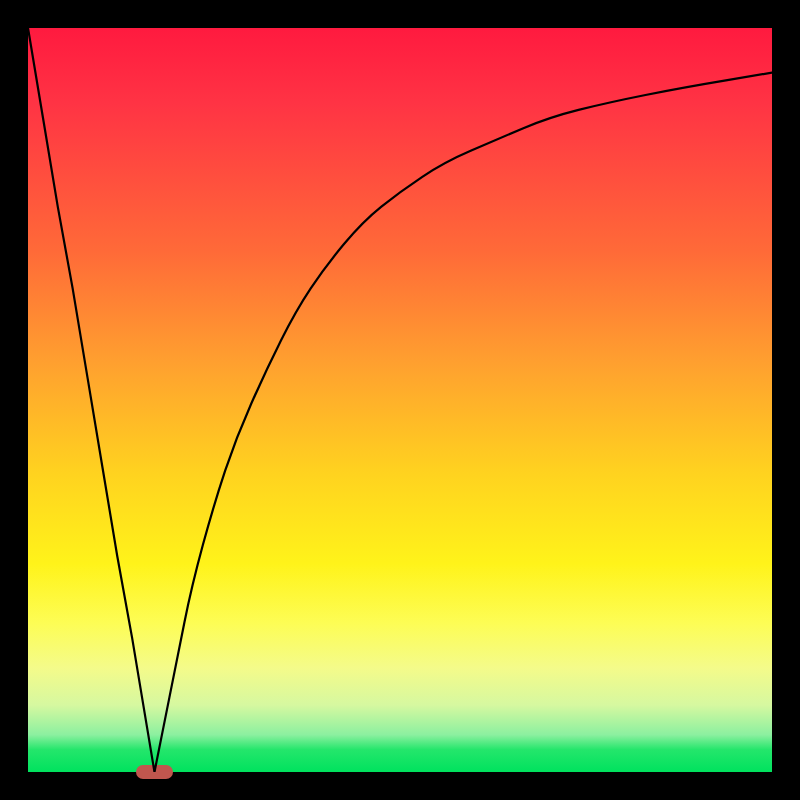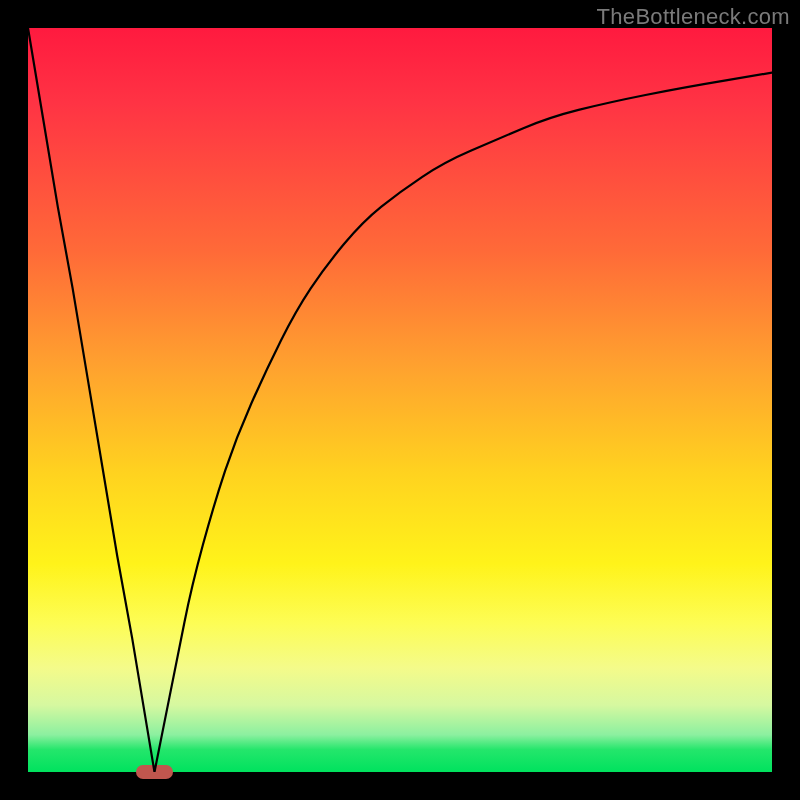--- a/index.html
+++ b/index.html
@@ -64,21 +64,20 @@
     height: 14px;
     border-radius: 7px;
     background: #c1564e;
     z-index: 5;
   }
 </style>
 </head>
 <body>
 
 <div class="frame">
-  <div class="watermark">TheBottleneck.com</div>
 
   <div class="plot">
 
     <svg class="curve" viewBox="0 0 744 744" preserveAspectRatio="none">
       <path id="curve-path" fill="none" stroke="#000" stroke-width="2.2" stroke-linejoin="round" stroke-linecap="round" d="M 0 0 L 14.88 89.27999999999997 L 29.76 178.55999999999995 L 44.64 260.4 L 59.52 349.68 L 74.4 438.96000000000004 L 89.28 528.24 L 104.16000000000001 610.08 L 119.04 699.36 L 126.48 744 L 126.48 744 Q 133.92 706.8 141.36 669.5999999999999 Q 148.8 632.4 156.24 595.2 Q 163.68 558 174.84 517.08 Q 186 476.16 197.16000000000003 442.68 Q 208.32000000000002 409.2 223.20000000000002 375.71999999999997 Q 238.08 342.23999999999995 252.95999999999998 312.48 Q 267.84 282.72 282.72 260.4 Q 297.6 238.07999999999998 316.20000000000005 215.76000000000002 Q 334.8 193.44000000000005 353.4 178.56 Q 372 163.67999999999995 394.32000000000005 148.8 Q 416.64000000000004 133.92000000000007 442.68000000000006 122.76000000000005 Q 468.72 111.60000000000002 494.76 100.44 Q 520.8 89.27999999999997 550.56 81.83999999999997 Q 580.32 74.39999999999998 617.52 66.95999999999998 Q 654.72 59.51999999999998 699.36 52.079999999999984 T 744 44.639999999999986"></path>
     </svg>
 
     <div id="marker" class="marker" style="width: 37.2px; left: 107.88px; top: 737px;"></div>
   </div>
 </div>

